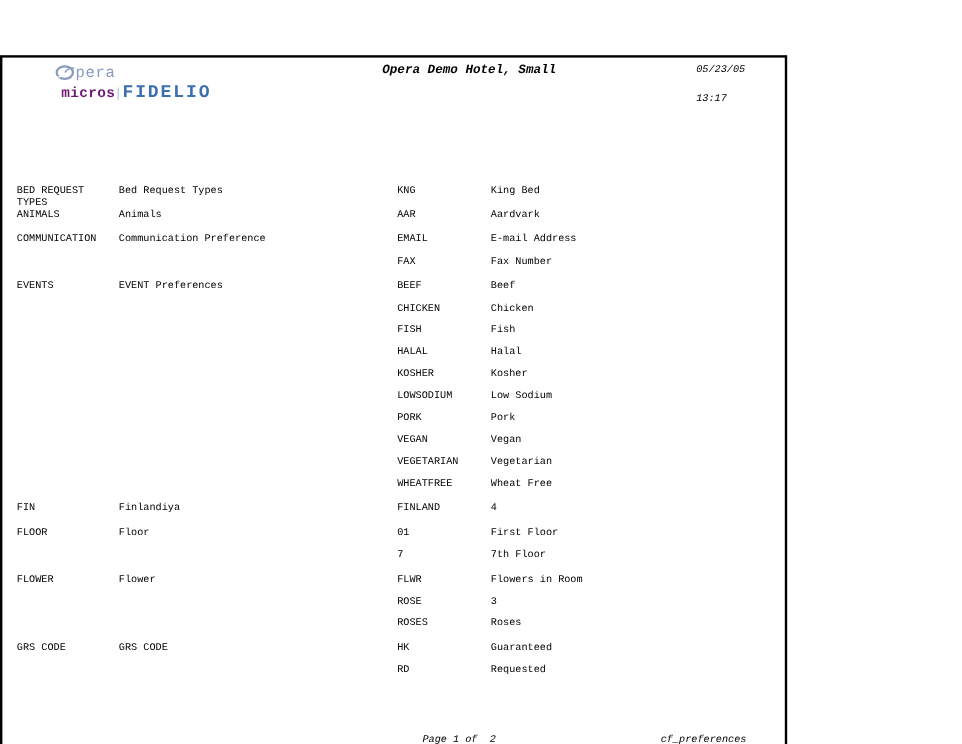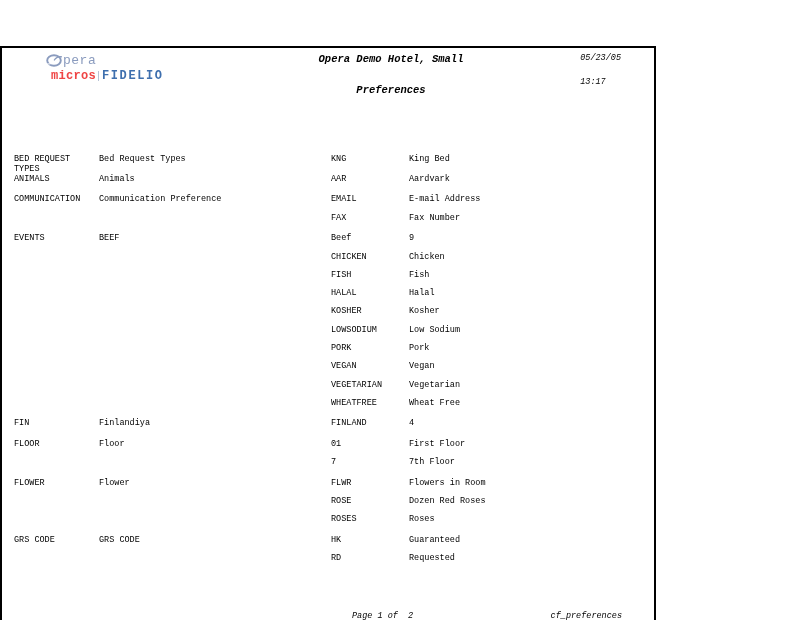--- a/index.html
+++ b/index.html
@@ -8,23 +8,23 @@
     border:2px solid #000; background:#fff; overflow:hidden;
     font-family:Liberation Mono, monospace; color:#000;margin-top:46px;
   }
 
   
   .logo { position:absolute; top:5px; left:14px; }
   .opera-line { display:flex; align-items:center; gap:1px; margin-left:30px; }
   .opera-swirl { width:16px; height:13px; display:block; }
   .opera-text { color:#8a9bbe; font-size:13px; letter-spacing:0.5px; }
   .micros-line { display:flex; align-items:center; margin-top:1px; }
-  .micros-text { color:#ef4444; font-weight:bold; font-size:12px; letter-spacing:0.3px;padding-left:35px; }
+  .micros-text { color:#701a75; font-weight:bold; font-size:12px; letter-spacing:0.3px;padding-left:35px; }
   .logo-divider { width:1px; height:10px; background:#b9c4d6; margin:0 3px 0 2px; }
-  .fidelio-text { color:#3e6fae; font-weight:bold; font-size:12px; letter-spacing:1.6px;text-align:right; }
+  .fidelio-text { color:#3e6fae; font-weight:bold; font-size:15px; letter-spacing:1.6px;text-align:right; }
 
   
   .center-head { position:absolute; left:0; width:778px; text-align:center; }
   .hotel-name { top:5px; font-weight:bold; font-style:italic; font-size:10.5px; }
   .report-title { top:36px; font-weight:bold; font-style:italic; font-size:10.5px; }
   .right-head { position:absolute; top:5px; right:33px; 
                 font-style:italic; font-size:8.5px; }
   .head-time { margin-top:14px; }
 
   
@@ -60,21 +60,20 @@
       <span class="opera-text">pera</span>
     </div>
     <div class="micros-line">
       <span class="micros-text">micros</span>
       <span class="logo-divider"></span>
       <span class="fidelio-text">FIDELIO</span>
     </div>
   </div>
 
   <div class="center-head hotel-name">Opera Demo Hotel, Small</div>
-  <div class="center-head report-title">Preferences</div>
 
   <div class="right-head">
     <div class="head-date">05/23/05</div>
     <div class="head-time">13:17</div>
   </div>
 
   <div class="report-table">
     <div class="rows">
         <div class="row group-start">
           <div class="cell">BED REQUEST TYPES</div>
@@ -99,20 +98,21 @@
         </div>
         <div class="row">
           <div class="cell"></div>
           <div class="cell"></div>
           <div class="cell">FAX</div>
           <div class="cell">Fax Number</div>
           <div class="cell">5</div>
         </div>
         <div class="row group-start">
           <div class="cell">EVENTS</div>
+          <div class="cell">EVENT Preferences</div>
           <div class="cell">BEEF</div>
           <div class="cell">Beef</div>
           <div class="cell">9</div>
         </div>
         <div class="row">
           <div class="cell"></div>
           <div class="cell"></div>
           <div class="cell">CHICKEN</div>
           <div class="cell">Chicken</div>
           <div class="cell">7</div>
@@ -197,21 +197,20 @@
           <div class="cell">FLOWER</div>
           <div class="cell">Flower</div>
           <div class="cell">FLWR</div>
           <div class="cell">Flowers in Room</div>
           <div class="cell">3</div>
         </div>
         <div class="row">
           <div class="cell"></div>
           <div class="cell"></div>
           <div class="cell">ROSE</div>
-          <div class="cell">Dozen Red Roses</div>
           <div class="cell">3</div>
         </div>
         <div class="row">
           <div class="cell"></div>
           <div class="cell"></div>
           <div class="cell">ROSES</div>
           <div class="cell">Roses</div>
           <div class="cell">1</div>
         </div>
         <div class="row group-start">

